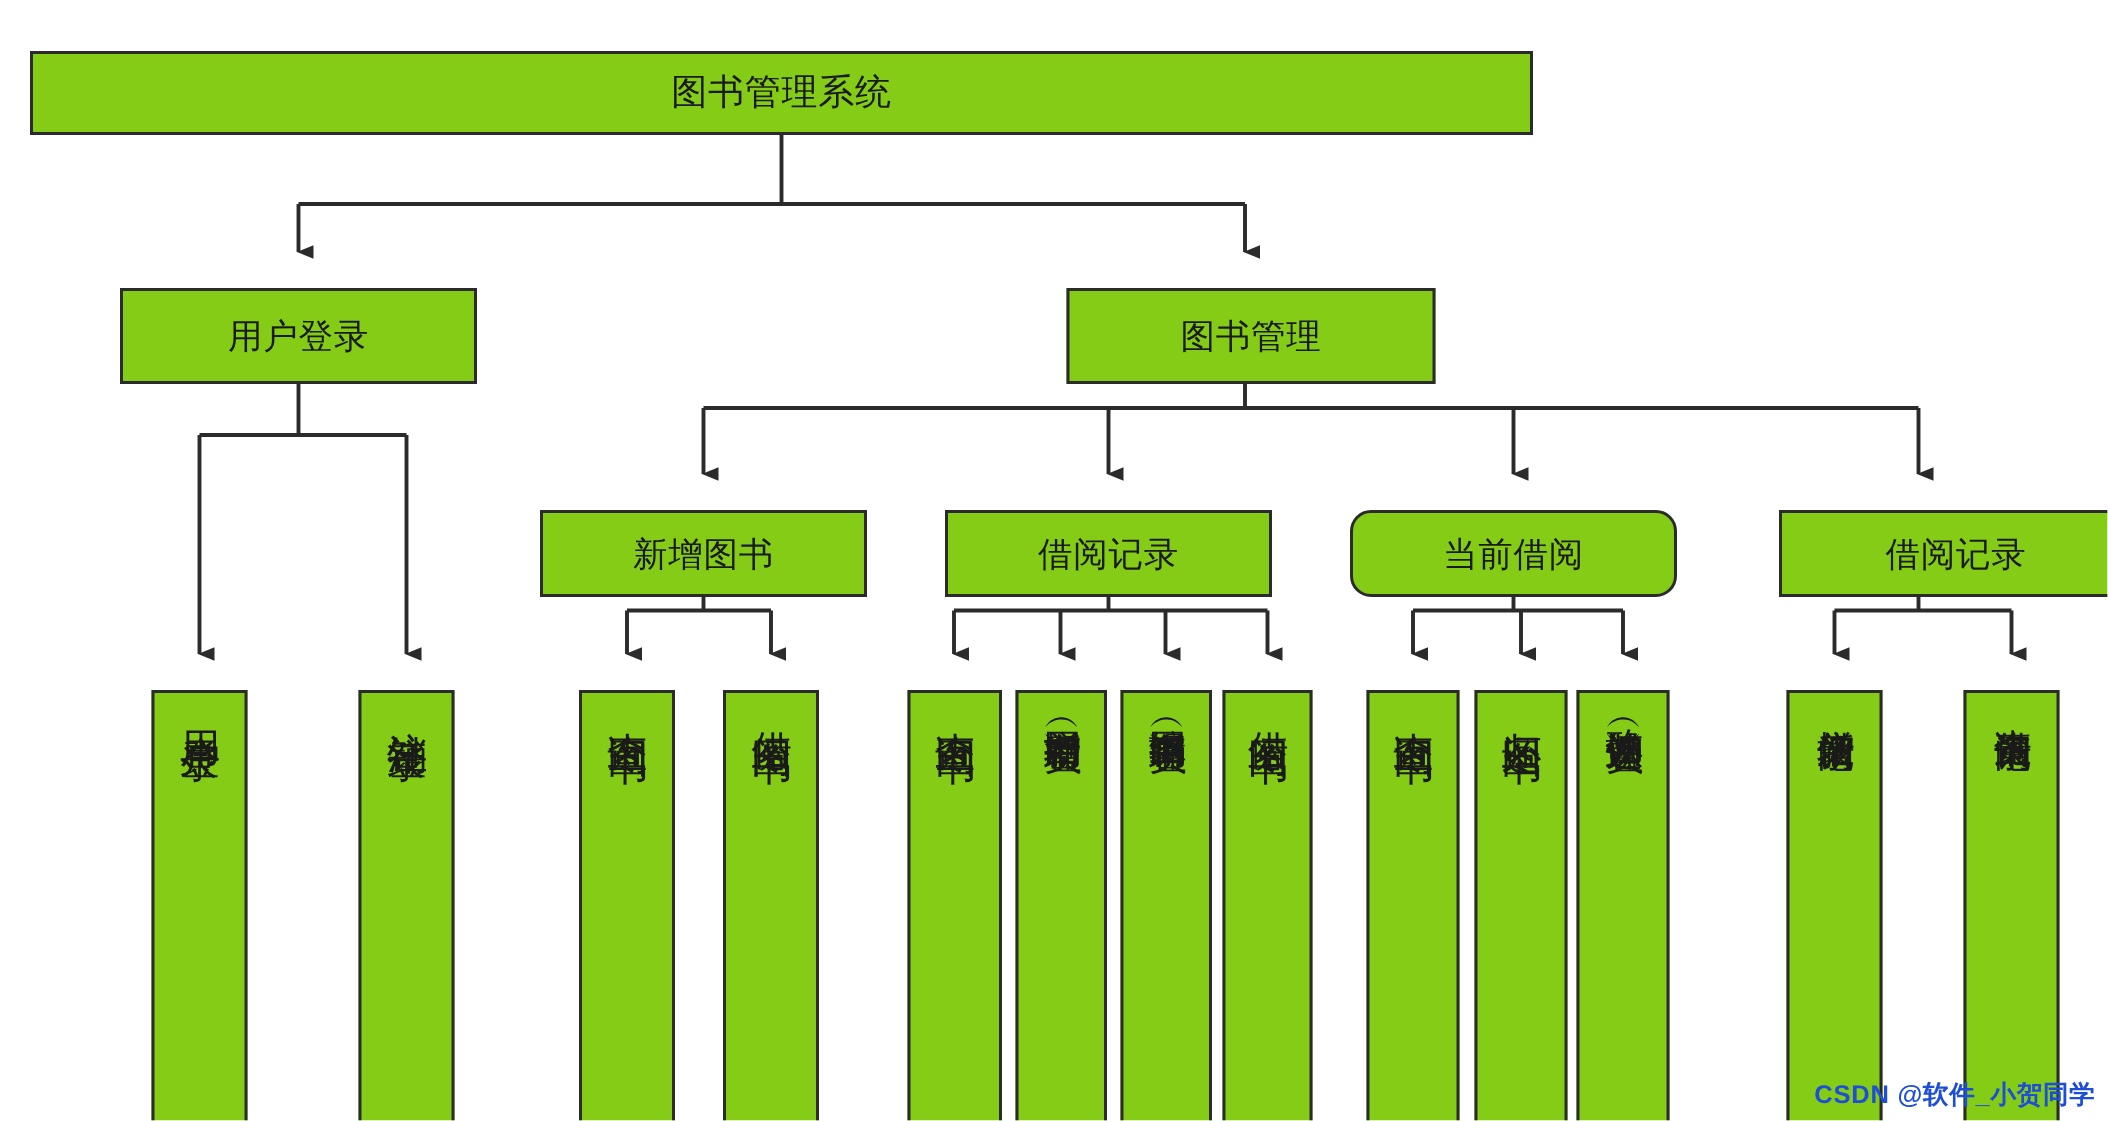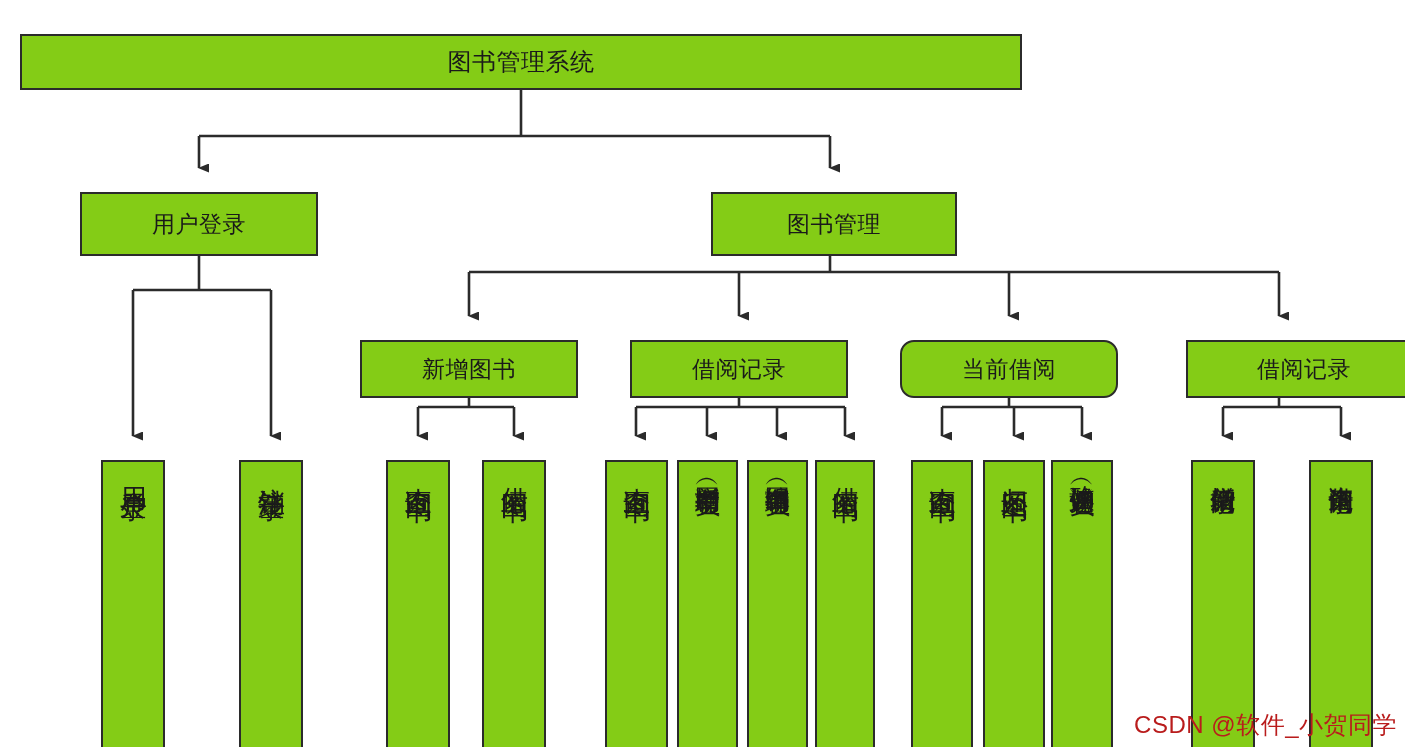--- a/index.html
+++ b/index.html
@@ -65,25 +65,26 @@
     letter-spacing: 3px;
   }
   .node.v.compact .node-label {
     font-size: 25px;
     letter-spacing: 1px;
   }
   #watermark {
     position: absolute;
     right: 8px;
     bottom: 6px;
-    font-size: 24px;
-    color: #b91c1c;
+    font-size: 17px;
+    color: #1d4ed8;
     letter-spacing: 0.5px;
     z-index: 5;
     white-space: pre;
+    font-weight: bold;
   }
 </style>
 </head>
 <body>
 
 <div id="canvas">
 
   <svg id="edges" viewBox="0 0 1405 747" xmlns="http://www.w3.org/2000/svg">
     <defs>
       <marker id="arrowhead" markerWidth="9" markerHeight="11" refX="4.5" refY="10" orient="auto" markerUnits="userSpaceOnUse">

